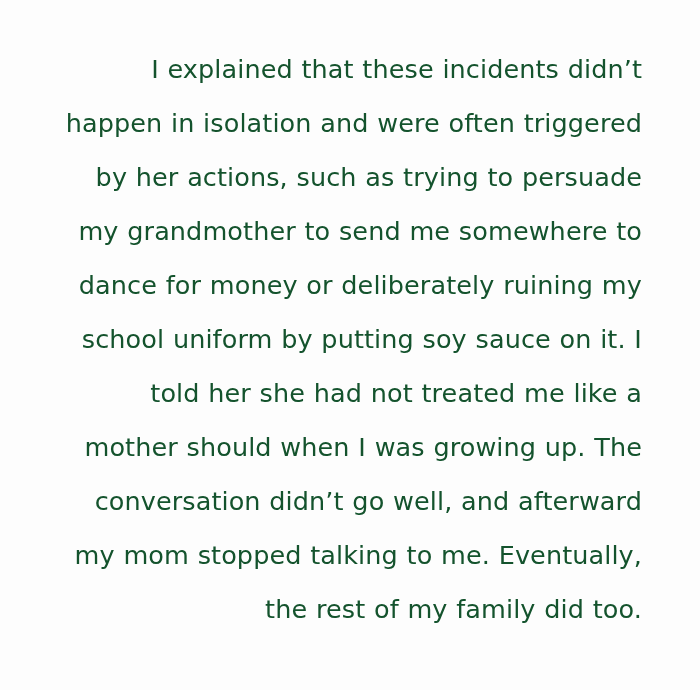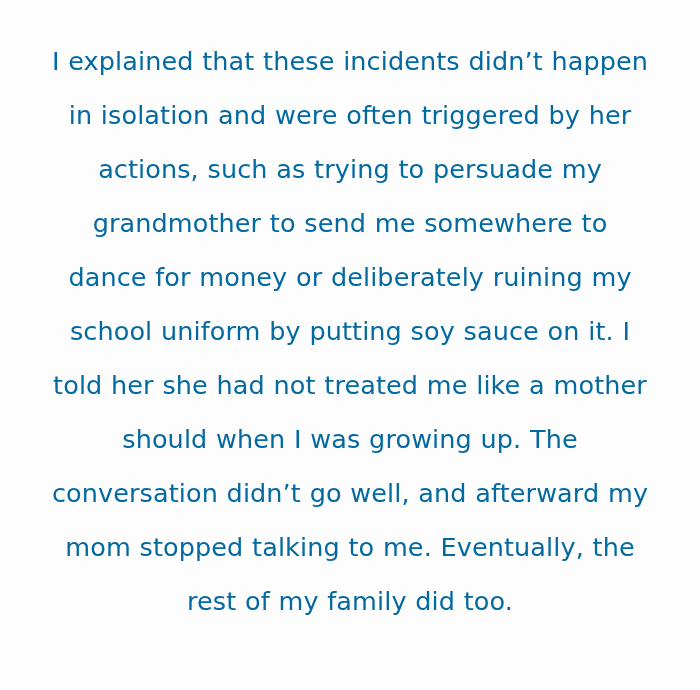--- a/index.html
+++ b/index.html
@@ -17,26 +17,26 @@
     width: 700px;
     height: 690px;
     background: #fdfdfd;
     padding: 26px 42px 0 42px;
     display: block;
   }
   .story-text {
     font-family: "DejaVu Sans", sans-serif;
     font-size: 25.5px;
     line-height: 54px;
-    color: #0369a1;
+    color: #14532d;
     letter-spacing: 0.1px;
     word-spacing: 0.5px;
-    text-align: center;
+    text-align: right;
     white-space: pre-wrap;
-    margin: 8px;
+    margin: 16px;
   }
 </style>
 </head>
 <body>
 
 <div class="page">
   <p class="story-text">I explained that these incidents didn’t happen in isolation and were often triggered by her actions, such as trying to persuade my grandmother to send me somewhere to dance for money or deliberately ruining my school uniform by putting soy sauce on it. I told her she had not treated me like a mother should when I was growing up. The conversation didn’t go well, and afterward my mom stopped talking to me. Eventually, the rest of my family did too.</p>
 </div>
 
 </body></html>

